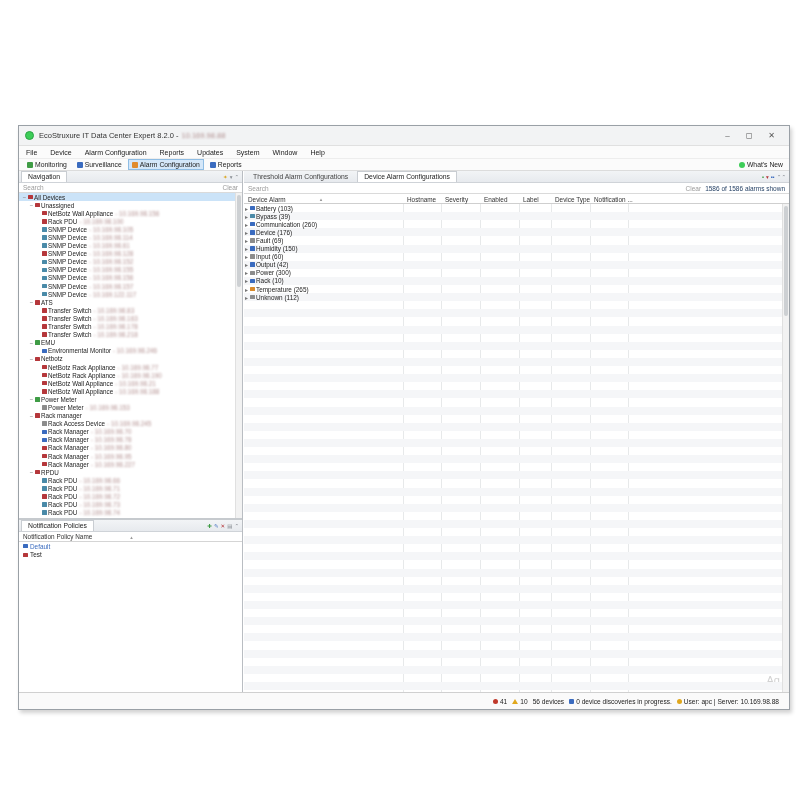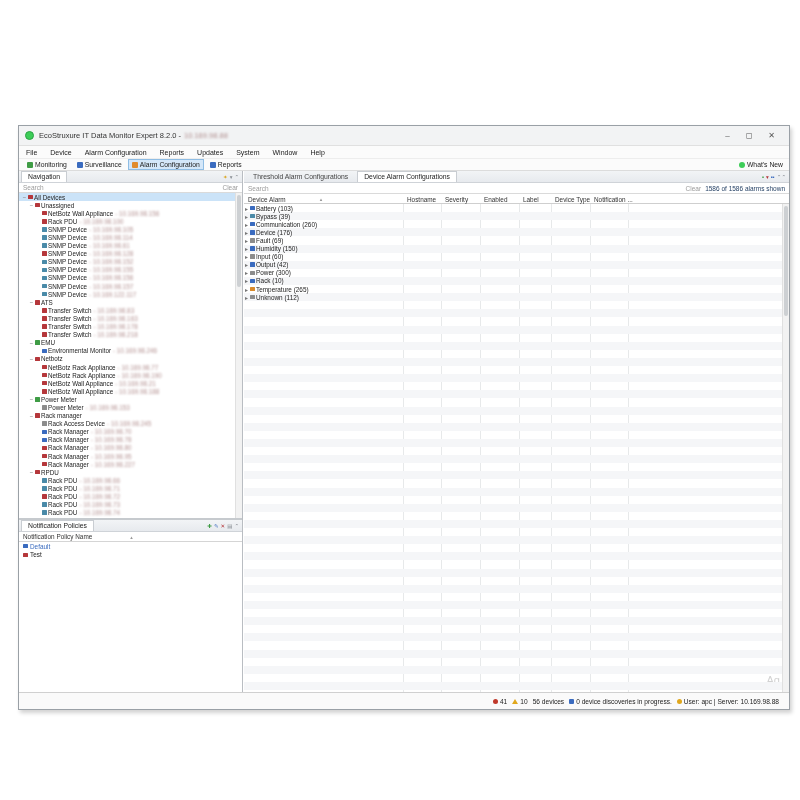--- a/index.html
+++ b/index.html
@@ -77,21 +77,21 @@
   .sb-tri { width:0; height:0; border-left:3px solid transparent; border-right:3px solid transparent; border-bottom:5px solid #e0a71c; }
   .sb-sq { width:5px; height:5px; border-radius:1px; }
 </style>
 </head>
 <body>
 
 <div class="window">
 
   <div class="titlebar">
     <span class="app-icon"></span>
-    <span class="title-text">EcoStruxure IT Data Monitor Expert 8.2.0 -</span>
+    <span class="title-text">EcoStruxure IT Data Center Expert 8.2.0 -</span>
     <span class="title-ip" style="margin-left:3px;">10.169.98.88</span>
     <span class="win-controls">
       <span class="win-btn">–</span>
       <span class="win-btn">◻</span>
       <span class="win-btn">✕</span>
     </span>
   </div>
 
   <div class="menubar" id="menubar">
       <span class="menu-item">File</span>

